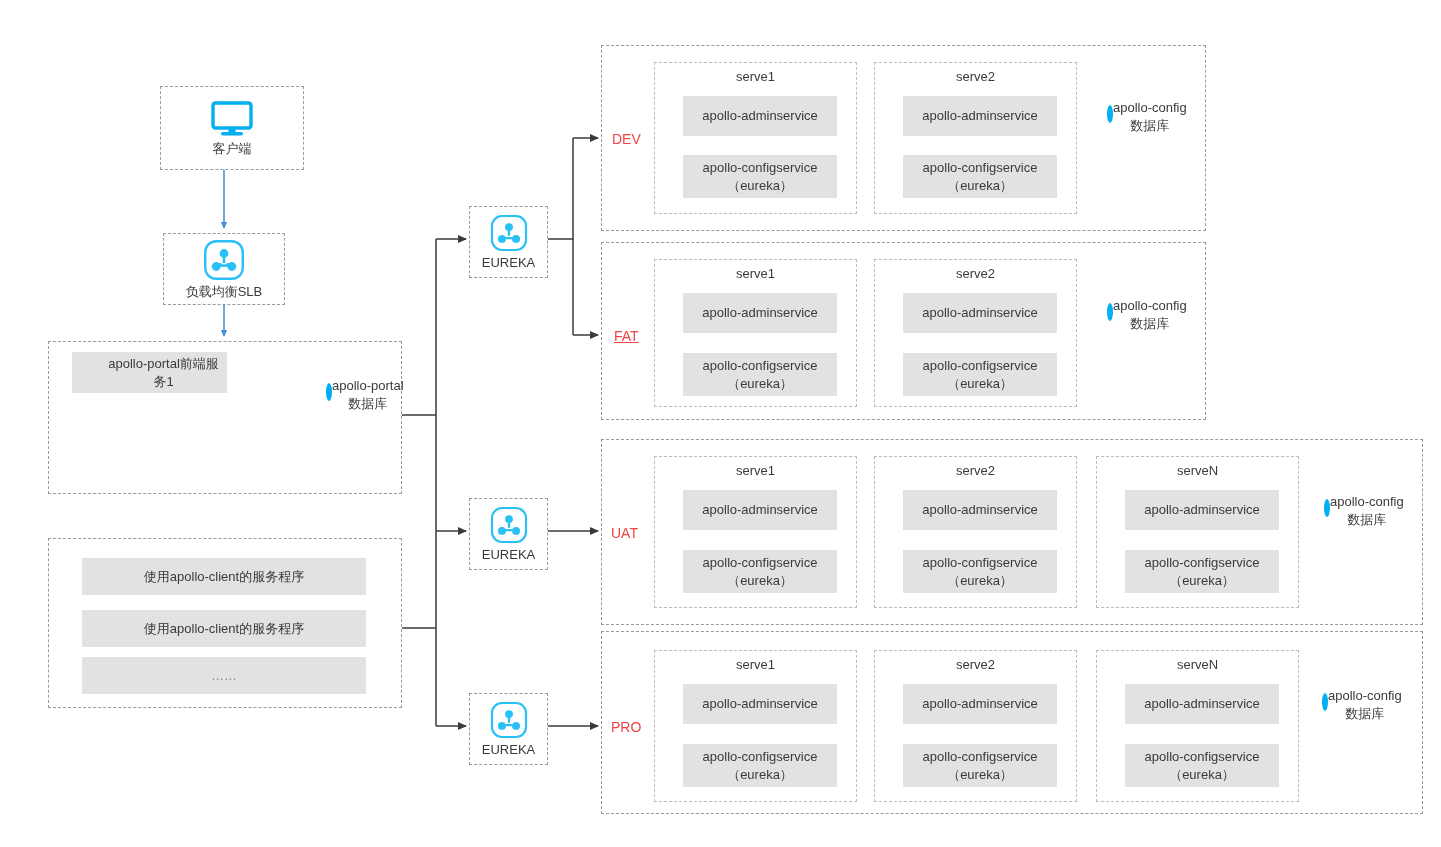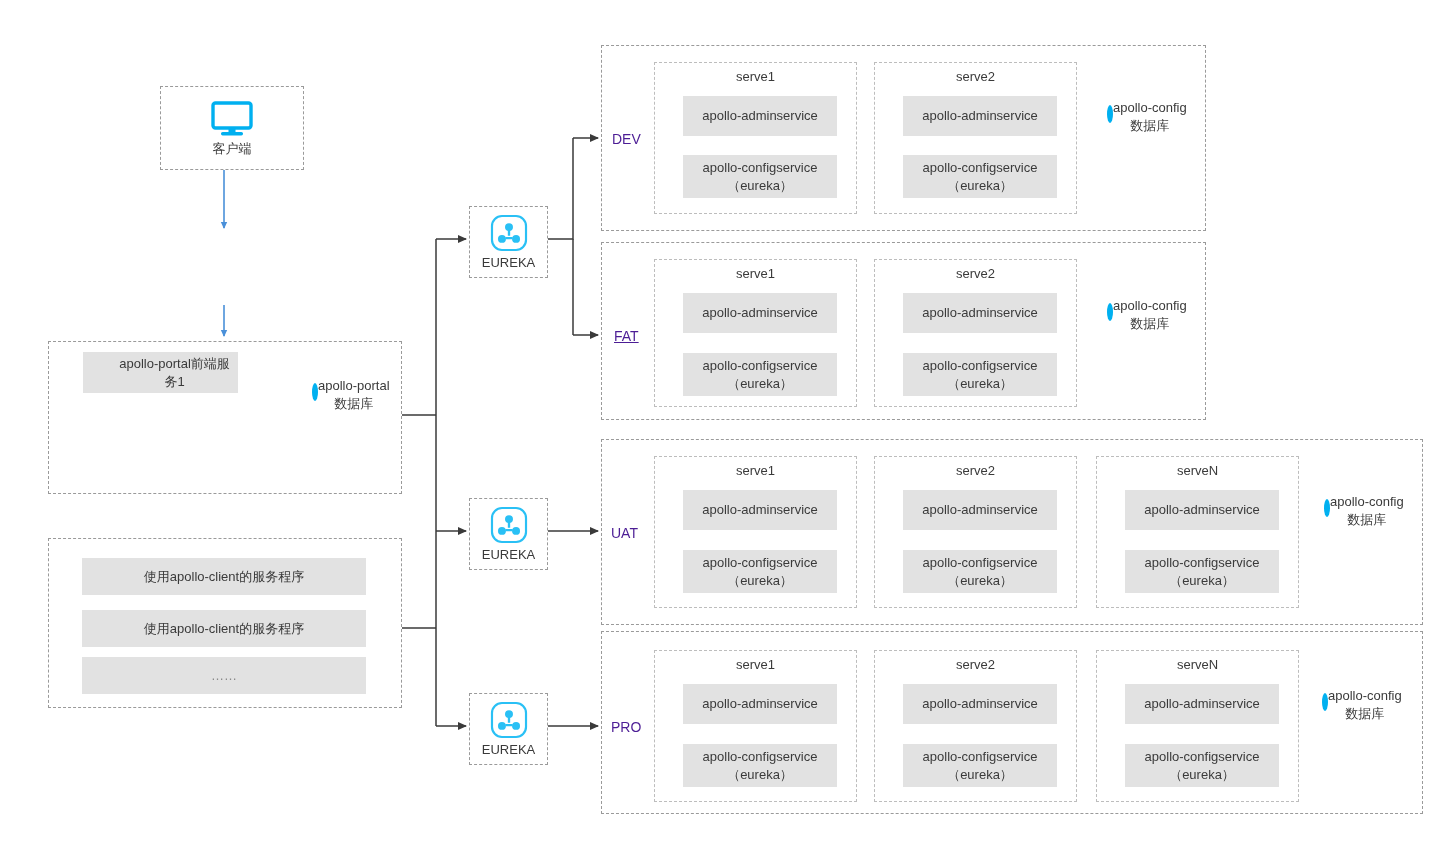--- a/index.html
+++ b/index.html
@@ -73,21 +73,21 @@
 
   
   .env-block {
     position: absolute;
     border: 1px dashed #9a9a9a;
     background: #ffffff;
   }
   .env-name {
     position: absolute;
     font-size: 14px;
-    color: #4c1d95;
+    color: #ef4444;
     white-space: nowrap;
   }
   .server-group {
     position: absolute;
     border: 1px dashed #bdbdbd;
     background: #ffffff;
   }
   .server-title {
     position: absolute;
     width: 100%;
@@ -192,27 +192,40 @@
     <span class="icon-wrap">
       <svg width="44" height="38" viewBox="0 0 44 38" aria-hidden="true">
         <rect x="3" y="3" width="38" height="25" rx="2.5" ry="2.5" fill="none" stroke="#00b0f0" stroke-width="3.4"></rect>
         <rect x="18.5" y="28" width="7" height="4" fill="#00b0f0"></rect>
         <rect x="11" y="32" width="22" height="3.4" rx="1.6" fill="#00b0f0"></rect>
       </svg>
     </span>
     <span class="node-label">客户端</span>
   </div>
 
+  <div class="node-card" style="left:163px; top:233px; width:122px; height:72px;">
+    <span class="icon-wrap">
+      <svg width="42" height="42" viewBox="0 0 42 42" aria-hidden="true">
+        <rect x="2.2" y="2.2" width="37.6" height="37.6" rx="11" ry="11" fill="none" stroke="#29c0f5" stroke-width="2.4"></rect>
+        <circle cx="21" cy="14.5" r="4.4" fill="#29c0f5"></circle>
+        <circle cx="13.2" cy="27.5" r="4.4" fill="#29c0f5"></circle>
+        <circle cx="28.8" cy="27.5" r="4.4" fill="#29c0f5"></circle>
+        <path d="M21 17.5 L21 24 M18.6 25.2 L15.6 25.8 M23.4 25.2 L26.4 25.8" stroke="#29c0f5" stroke-width="2.6" fill="none"></path>
+        <path d="M17 26.6 L25 26.6" stroke="#29c0f5" stroke-width="2.6"></path>
+      </svg>
+    </span>
+    <span class="node-label">负载均衡SLB</span>
+  </div>
 
   <div class="dashed-box" style="left:48px; top:341px; width:354px; height:153px;">
   </div>
-  <div class="chip" style="left:83px; top:352px; width:155px; height:41px;padding-left:32px;">
+  <div class="chip" style="left:72px; top:352px; width:155px; height:41px;padding-left:32px;">
     <span>apollo-portal前端服务1</span>
   </div>
-  <div class="db" style="left:312px; top:371px; width:60px;">
+  <div class="db" style="left:326px; top:371px; width:60px;">
     <div class="db-cap">
         <div class="db-cap-inner"></div>
       </div>
     <div class="db-body" style="height:42px;"></div>
     <div class="db-bottom"></div>
     <div class="db-label">
       <div>apollo-portal</div>
       <div>数据库</div>
     </div>
   </div>

